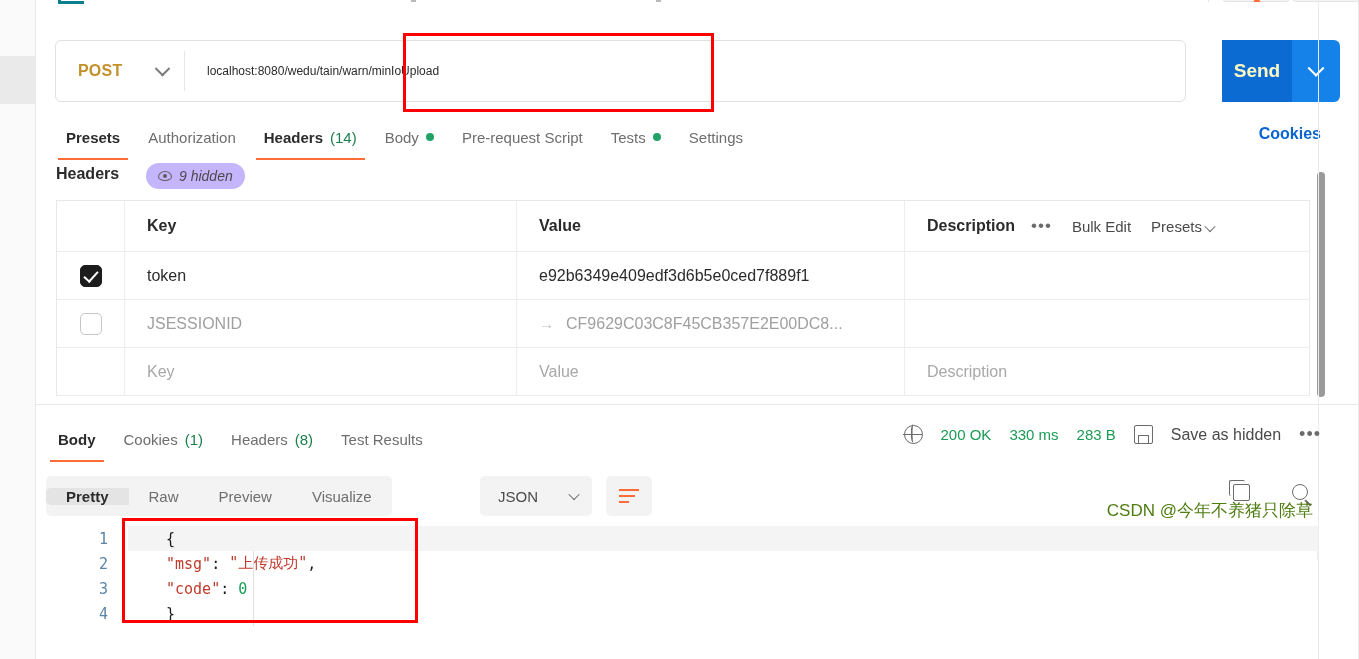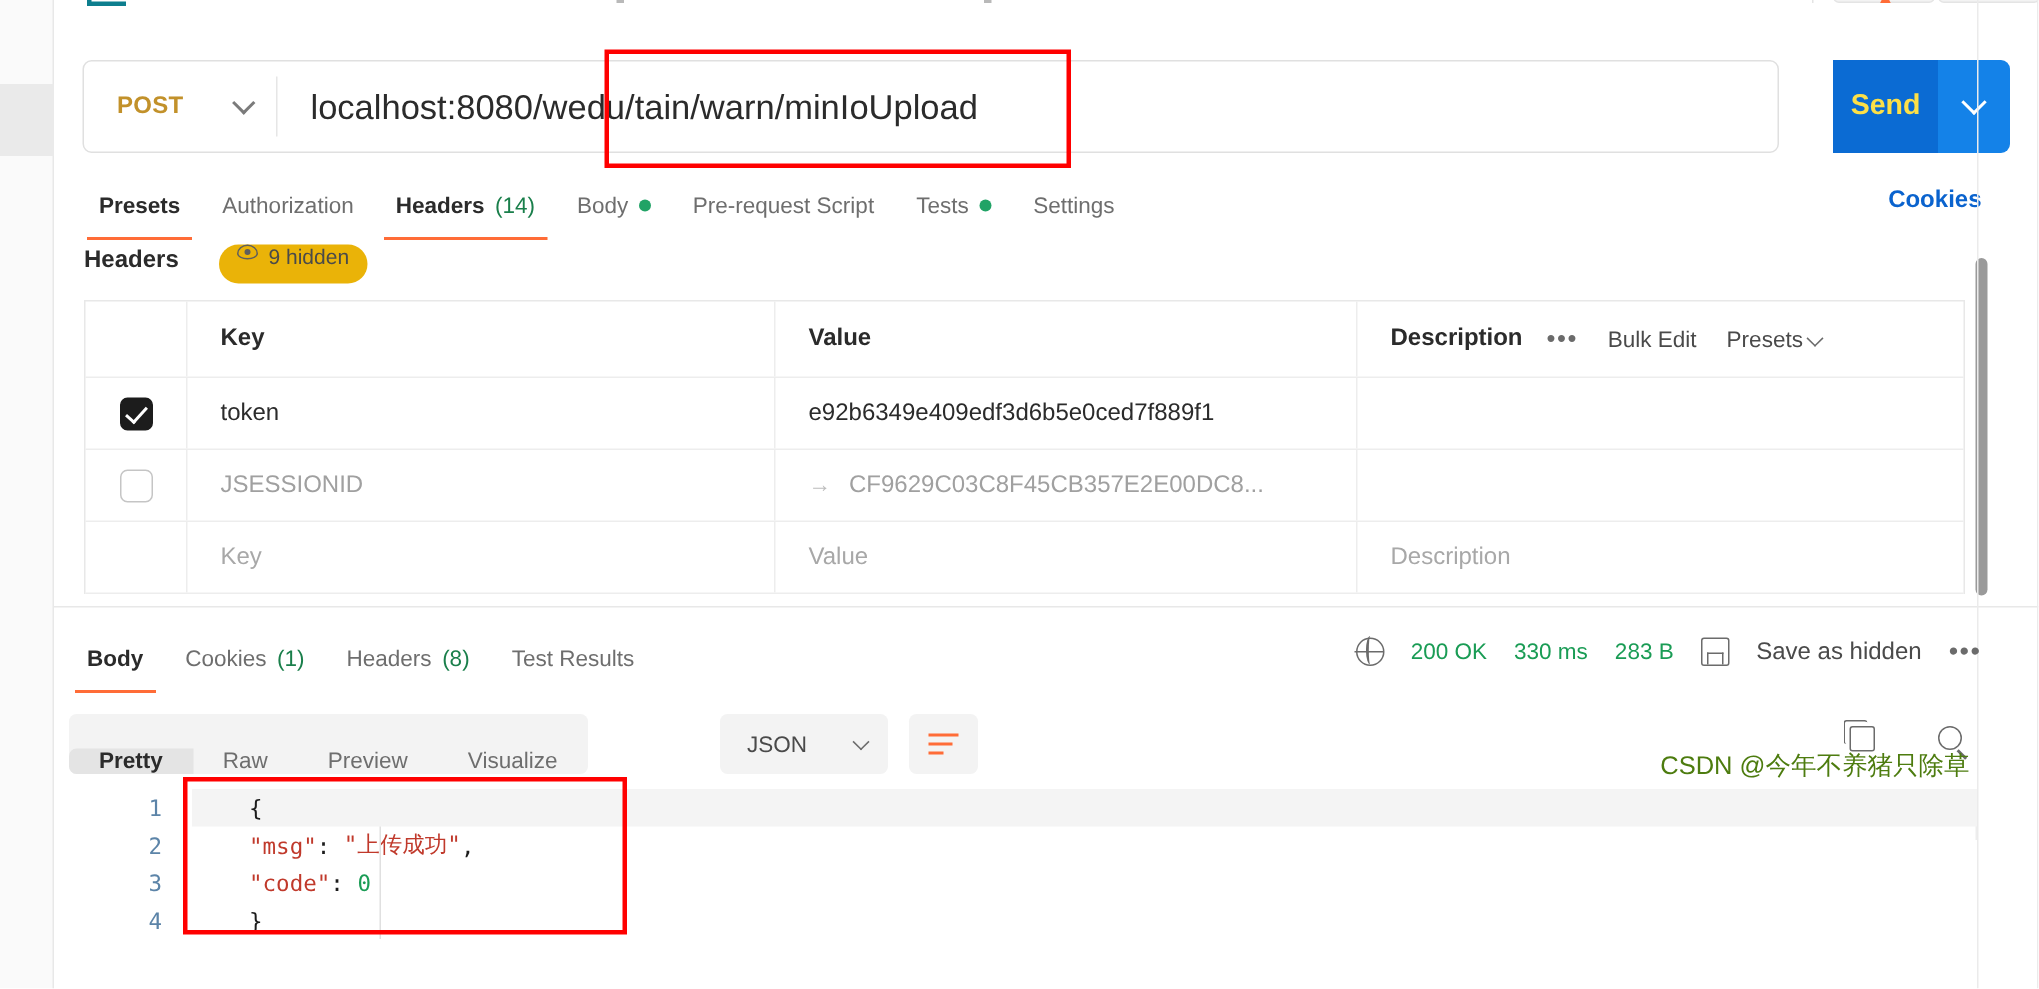--- a/index.html
+++ b/index.html
@@ -25,44 +25,44 @@
   .strip-icon-orange { position: absolute; left: 1215px; top: -6px; width: 8px; height: 8px; color: #ff6c37; font-size: 12px; line-height: 8px; }
   .strip-v { position: absolute; left: 1172px; top: -20px; width: 1px; height: 22px; background: #e4e4e4; }
 
   
   .url-row { position: absolute; left: 55px; top: 40px; width: 1131px; height: 62px; }
   .url-box { position: absolute; left: 0; top: 0; width: 1131px; height: 62px; border: 1px solid #e0e0e0; border-radius: 6px; background: #fff; display: flex; align-items: center; }
   .method { width: 128px; height: 100%; display: flex; align-items: center; justify-content: space-between; padding: 0 16px 0 22px; }
   .method-label { color: #c2912a; font-size: 16px; font-weight: 700; letter-spacing: .2px; }
   .chev { width: 11px; height: 11px; border-right: 2px solid #7b7b7b; border-bottom: 2px solid #7b7b7b; transform: rotate(45deg) translate(-2px,-2px); }
   .method-sep { width: 1px; height: 40px; background: #e6e6e6; }
-  .url-text { flex: 1; padding-left: 22px; font-size: 23px; color: #2b2b2b; }
+  .url-text { flex: 1; padding-left: 22px; font-size: 12px; color: #2b2b2b; }
 
   .send-btn { position: absolute; left: 1190px; top: 40px; width: 150px; height: 62px; display: flex; border-radius: 6px; overflow: hidden; }
-  .send-main { flex: 1; background: #0b6bd3; color: #fde047; font-size: 19px; font-weight: 700; display: flex; align-items: center; justify-content: center; margin-left: 32px; }
+  .send-main { flex: 1; background: #0b6bd3; color: #fef9c3; font-size: 19px; font-weight: 700; display: flex; align-items: center; justify-content: center; margin-left: 32px; }
   .send-caret { width: 48px; background: #1482e8; display: flex; align-items: center; justify-content: center; }
   .send-caret i { display:block; width: 12px; height: 12px; border-right: 2.5px solid #fff; border-bottom: 2.5px solid #fff; transform: rotate(45deg) translate(-2px,-2px); }
 
   
   .redbox { position: absolute; border: 3px solid #ff0000; pointer-events: none; }
   .redbox.url-hl { left: 403px; top: 33px; width: 311px; height: 79px; }
   .redbox.json-hl { left: 122px; top: 518px; width: 296px; height: 105px; }
 
   
   .req-tabs { position: absolute; left: 52px; top: 120px; height: 36px; display: flex; align-items: flex-start; gap: 0; }
   .rtab { position: relative; padding: 0 14px; height: 34px; display: flex; align-items: center; gap: 7px; font-size: 15px; color: #6e6e6e; white-space: nowrap; }
   .rtab.active { color: #2b2b2b; font-weight: 600; }
   .rtab.active::after { content: ""; position: absolute; left: 6px; right: 6px; bottom: -6px; height: 2.5px; background: #ff6c37; }
   .rtab .count { color: #1a7f4b; font-weight: 400; }
   .greendot { width: 8px; height: 8px; border-radius: 50%; background: #21a366; display: inline-block; }
   .cookies-link { position: absolute; right: 38px; top: 125px; color: #0a63ce; font-size: 16px; font-weight: 700; }
 
   
   .headers-label { position: absolute; left: 56px; top: 165px; font-size: 16px; color: #2b2b2b; font-weight: 700; }
-  .hidden-badge { position: absolute; left: 146px; top: 163px; height: 26px; padding: 0 12px; background: #eab308; border-radius: 13px; display: flex; align-items: flex-start; gap: 7px; font-size: 14px; color: #4a4a4a; }
+  .hidden-badge { position: absolute; left: 146px; top: 163px; height: 26px; padding: 0 12px; background: #c4b5fd; border-radius: 13px; display: flex; align-items: center; gap: 7px; font-size: 14px; color: #4a4a4a; font-style: italic; }
   .eye { width: 14px; height: 10px; border: 1.6px solid #5e5e5e; border-radius: 50% 50% 50% 50% / 60% 60% 40% 40%; position: relative; }
   .eye::after { content: ""; position: absolute; left: 4px; top: 2px; width: 4px; height: 4px; border-radius: 50%; background: #5e5e5e; }
 
   
   .tbl { position: absolute; left: 56px; top: 200px; width: 1254px; border: 1px solid #e8e8e8; border-bottom: none; background: #fff; }
   .trow { display: flex; height: 48px; border-bottom: 1px solid #ededed; }
   .trow.head { height: 51px; }
   .c-check { width: 68px; display: flex; align-items: center; justify-content: center; border-right: 1px solid #ededed; }
   .c-key { width: 392px; display: flex; align-items: center; padding-left: 22px; border-right: 1px solid #ededed; font-size: 16px; }
   .c-val { width: 388px; display: flex; align-items: center; padding-left: 22px; border-right: 1px solid #ededed; font-size: 16px; }
@@ -91,21 +91,21 @@
   .globe { width: 19px; height: 19px; border: 1.6px solid #6b6b6b; border-radius: 50%; position: relative; }
   .globe::before { content:""; position: absolute; left: 7.5px; top: -1.6px; width: 2px; height: 19px; border-left: 1.6px solid #6b6b6b; border-radius: 50%; transform: scaleX(1.9); }
   .globe::after { content:""; position: absolute; left: -1.6px; top: 7.5px; width: 19px; height: 2px; border-top: 1.6px solid #6b6b6b; }
   .stat-green { color: #1a9c55; }
   .save-ico { width: 19px; height: 19px; border: 1.8px solid #6b6b6b; border-radius: 2px; position: relative; }
   .save-ico::after { content:""; position:absolute; left: 3px; bottom: 0; right: 3px; height: 7px; border: 1.6px solid #6b6b6b; border-bottom: none; }
   .save-label { color: #4a4a4a; font-size: 16px; }
   .meta-dots { color: #6b6b6b; font-size: 18px; letter-spacing: 1px; }
 
   
-  .fmt-group { position: absolute; left: 46px; top: 476px; height: 40px; background: #f3f3f3; border-radius: 5px; display: flex; align-items: flex-end; }
+  .fmt-group { position: absolute; left: 46px; top: 476px; height: 40px; background: #f3f3f3; border-radius: 5px; display: flex; align-items: center; }
   .fmt { padding: 0 20px; display: flex; align-items: center; font-size: 15px; color: #6e6e6e; }
   .fmt.active { background: #e4e4e4; color: #2b2b2b; font-weight: 600; border-radius: 5px 0 0 5px; }
   .json-sel { position: absolute; left: 480px; top: 476px; width: 112px; height: 40px; background: #f3f3f3; border-radius: 5px; display: flex; align-items: center; justify-content: space-between; padding: 0 14px 0 18px; font-size: 15px; color: #4a4a4a; }
   .wrap-btn { position: absolute; left: 606px; top: 476px; width: 46px; height: 40px; background: #f3f3f3; border-radius: 5px; display: flex; align-items: center; justify-content: center; }
   .wrap-ico { width: 20px; height: 14px; position: relative; }
   .wrap-ico i { position: absolute; left: 0; height: 2px; background: #ff6c37; }
   .wrap-ico i:nth-child(1){ top:0; width: 20px; }
   .wrap-ico i:nth-child(2){ top:6px; width: 16px; }
   .wrap-ico i:nth-child(3){ top:12px; width: 10px; }
   .copy-ico { position: absolute; left: 1233px; top: 484px; width: 17px; height: 17px; border: 1.6px solid #6b6b6b; border-radius: 2px; }

